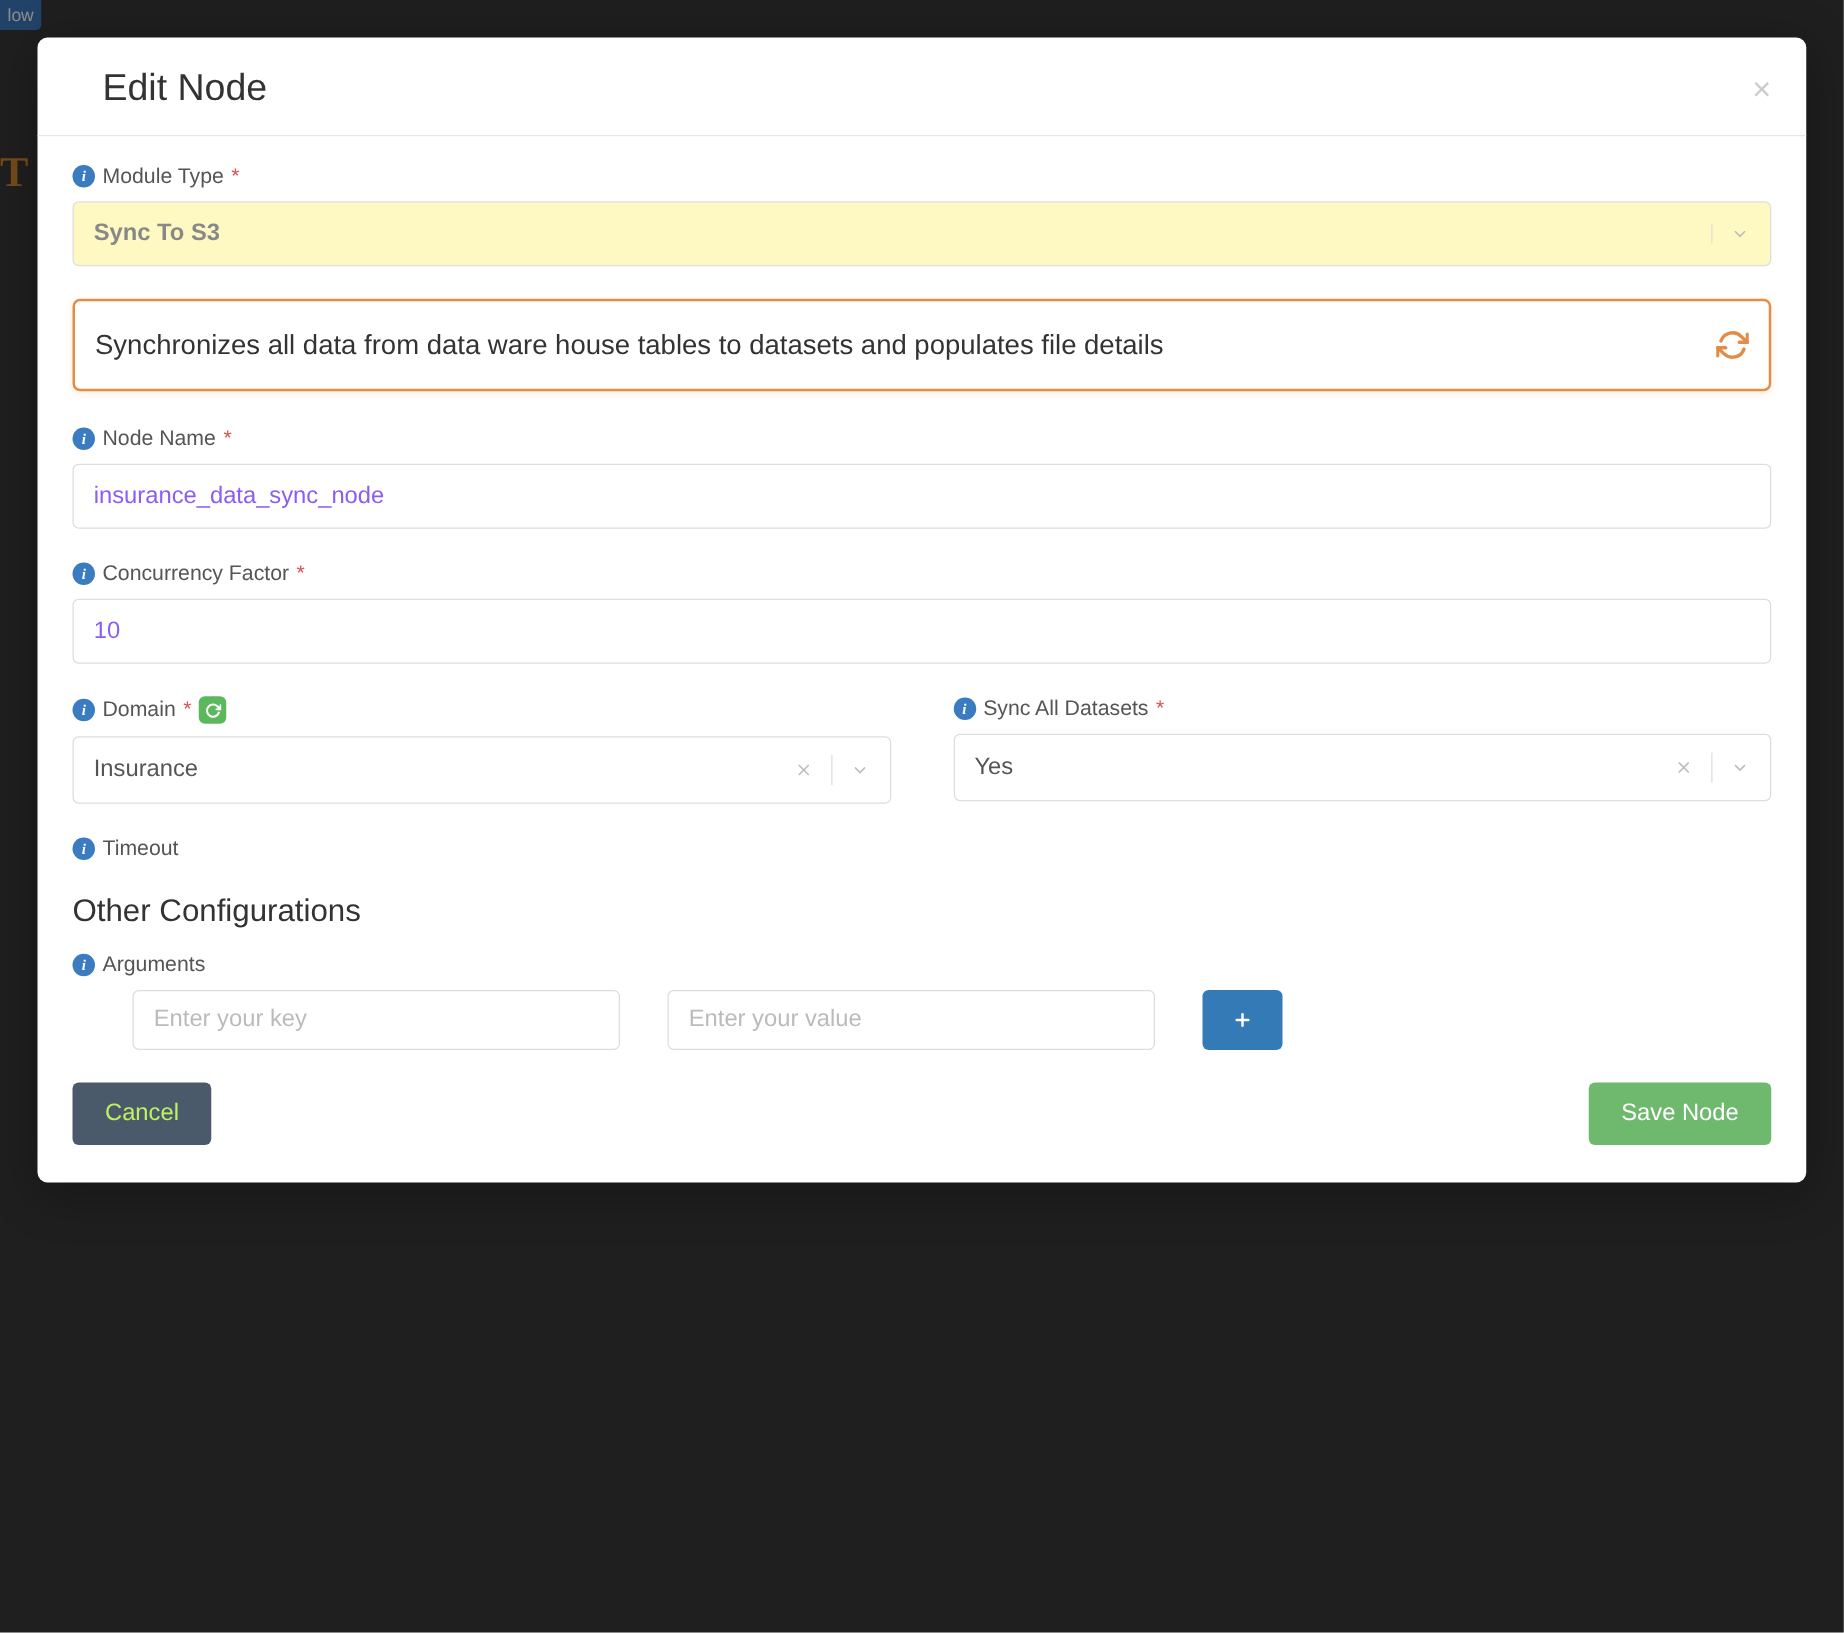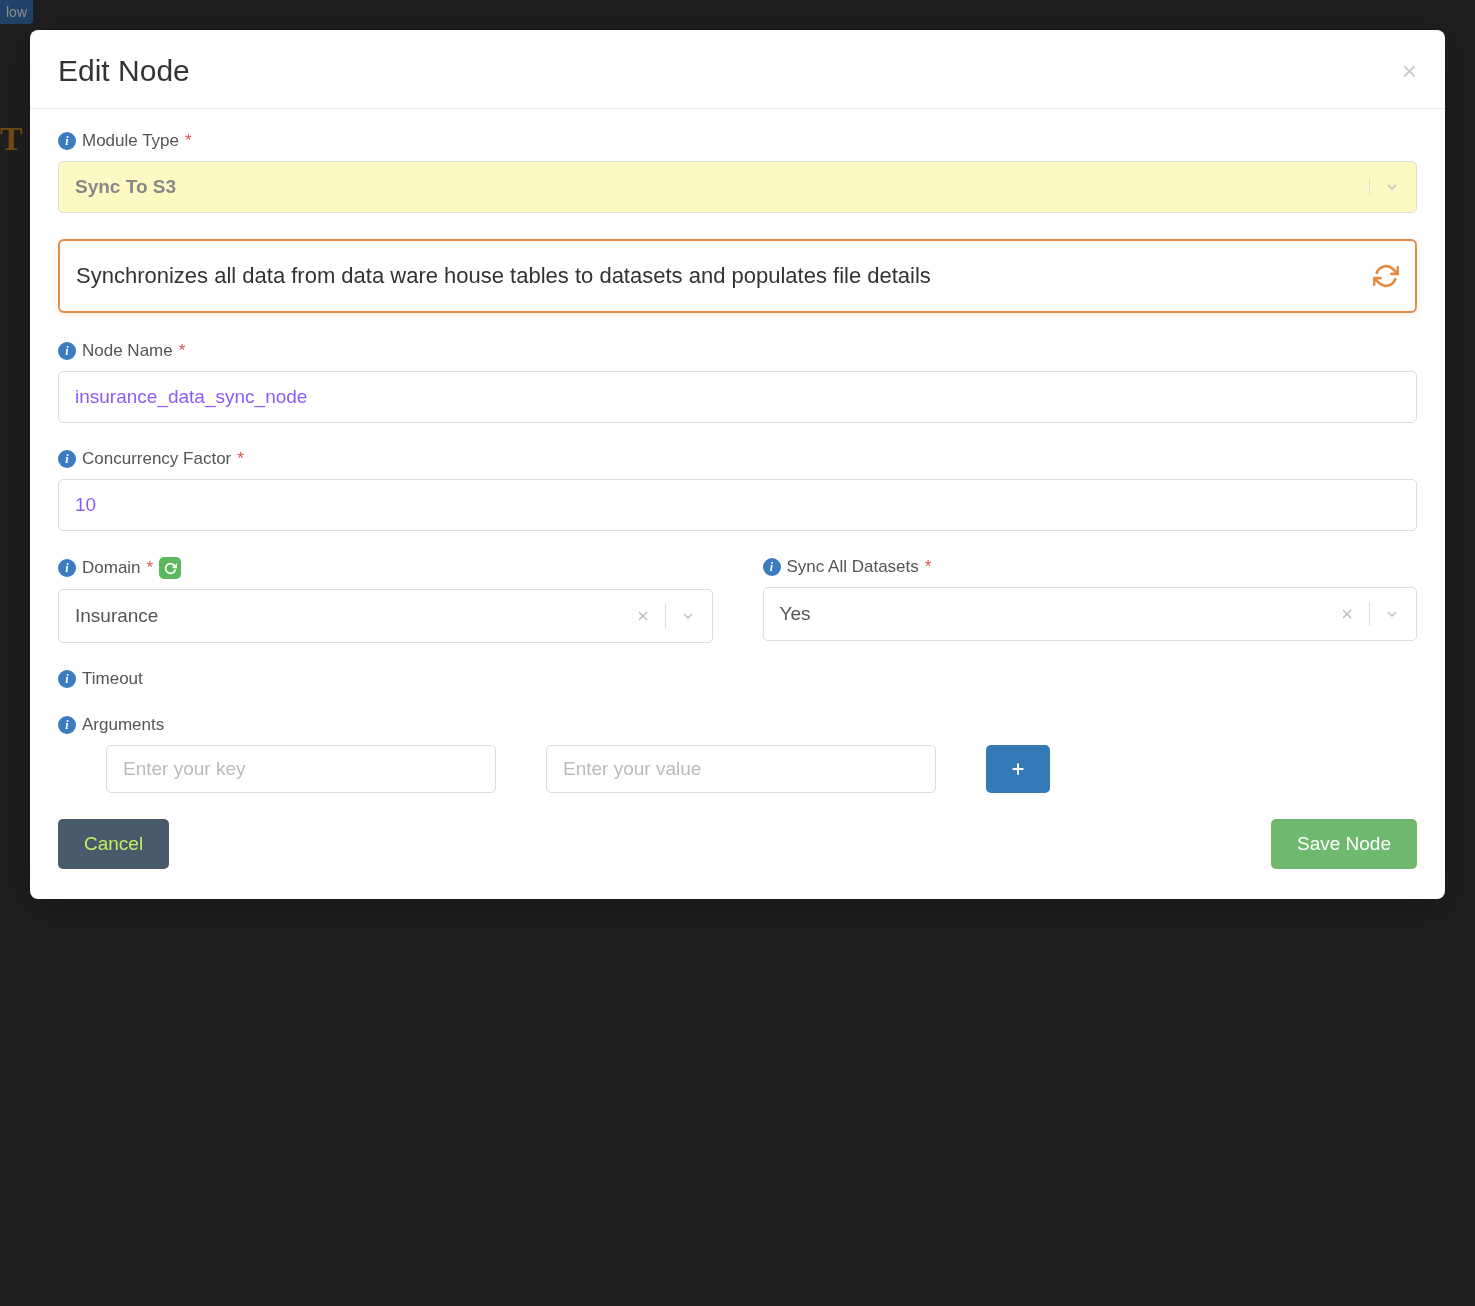--- a/index.html
+++ b/index.html
@@ -37,21 +37,21 @@
     box-shadow: 0 8px 40px rgba(0,0,0,0.3);
     padding: 0;
     display: flex; flex-direction: column;
     max-height: calc(100% - 36px);
   }
   .modal-header {
     display: flex; justify-content: space-between; align-items: center;
     padding: 24px 28px 20px 28px;
     border-bottom: 1px solid #e6e6e6;
   }
-  .modal-title { font-size: 30px; font-weight: 500; color: #333; }
+  .modal-title { font-size: 30px; font-weight: 500; color: #333; margin-left: 24px; }
   .close-x { color: #ccc; font-size: 26px; cursor: pointer; line-height: 1; }
   .modal-body { padding: 22px 28px 0 28px; overflow: auto; }
   .form-group { margin-bottom: 26px; }
   .form-label {
     display: flex; align-items: center; gap: 6px;
     font-size: 17px; color: #555; margin-bottom: 10px;
   }
   .info-icon {
     display: inline-flex; align-items: center; justify-content: center;
     width: 18px; height: 18px; border-radius: 50%;
@@ -98,21 +98,21 @@
   .sync-icon { color: #e28c45; font-size: 24px; }
   .row-2 { display: flex; gap: 50px; }
   .row-2 > * { flex: 1; }
   .spinner-input {
     width: 100%; border: 1px solid #ddd; border-radius: 5px;
     padding: 14px 16px; font-size: 19px; color: #555;
     display:flex; align-items:center; justify-content:space-between;
   }
   .spinner-ctrl { display:flex; flex-direction:column; font-size:10px; color:#666; line-height:1; gap:1px;}
   .section-title { font-size: 25px; color: #333; margin: 10px 0 18px 0; font-weight: 400;}
-  .args-row { display: flex; gap: 50px; align-items: center; margin-top: 8px; padding-left: 48px;}
+  .args-row { display: flex; gap: 38px; align-items: center; margin-top: 8px; padding-left: 48px;}
   .args-row .input-like { flex: 0 0 390px; padding: 12px 16px; }
   .args-row .input-like input::placeholder { color: #bbb; }
   .add-btn {
     background: #337ab7; color: #fff; border: none; border-radius: 5px;
     width: 64px; height: 48px; font-size: 22px; cursor: pointer;
     display:flex; align-items:center; justify-content:center;
   }
   .modal-footer {
     display: flex; justify-content: space-between; align-items: center;
     padding: 26px 28px 30px 28px;
@@ -246,20 +246,21 @@
       </div>
     </div>
 
     <div class="form-group">
       <div class="form-label">
         <span class="info-icon">i</span>
         <span>Timeout</span>
       </div>
     </div>
 
+    <div class="section-title">Other Configurations</div>
     <div class="form-label">
       <span class="info-icon">i</span>
       <span>Arguments</span>
     </div>
     <div class="args-row">
       <div class="input-like">
         <input type="text" placeholder="Enter your key" style="">
       </div>
       <div class="input-like">
         <input type="text" placeholder="Enter your value" style="">

